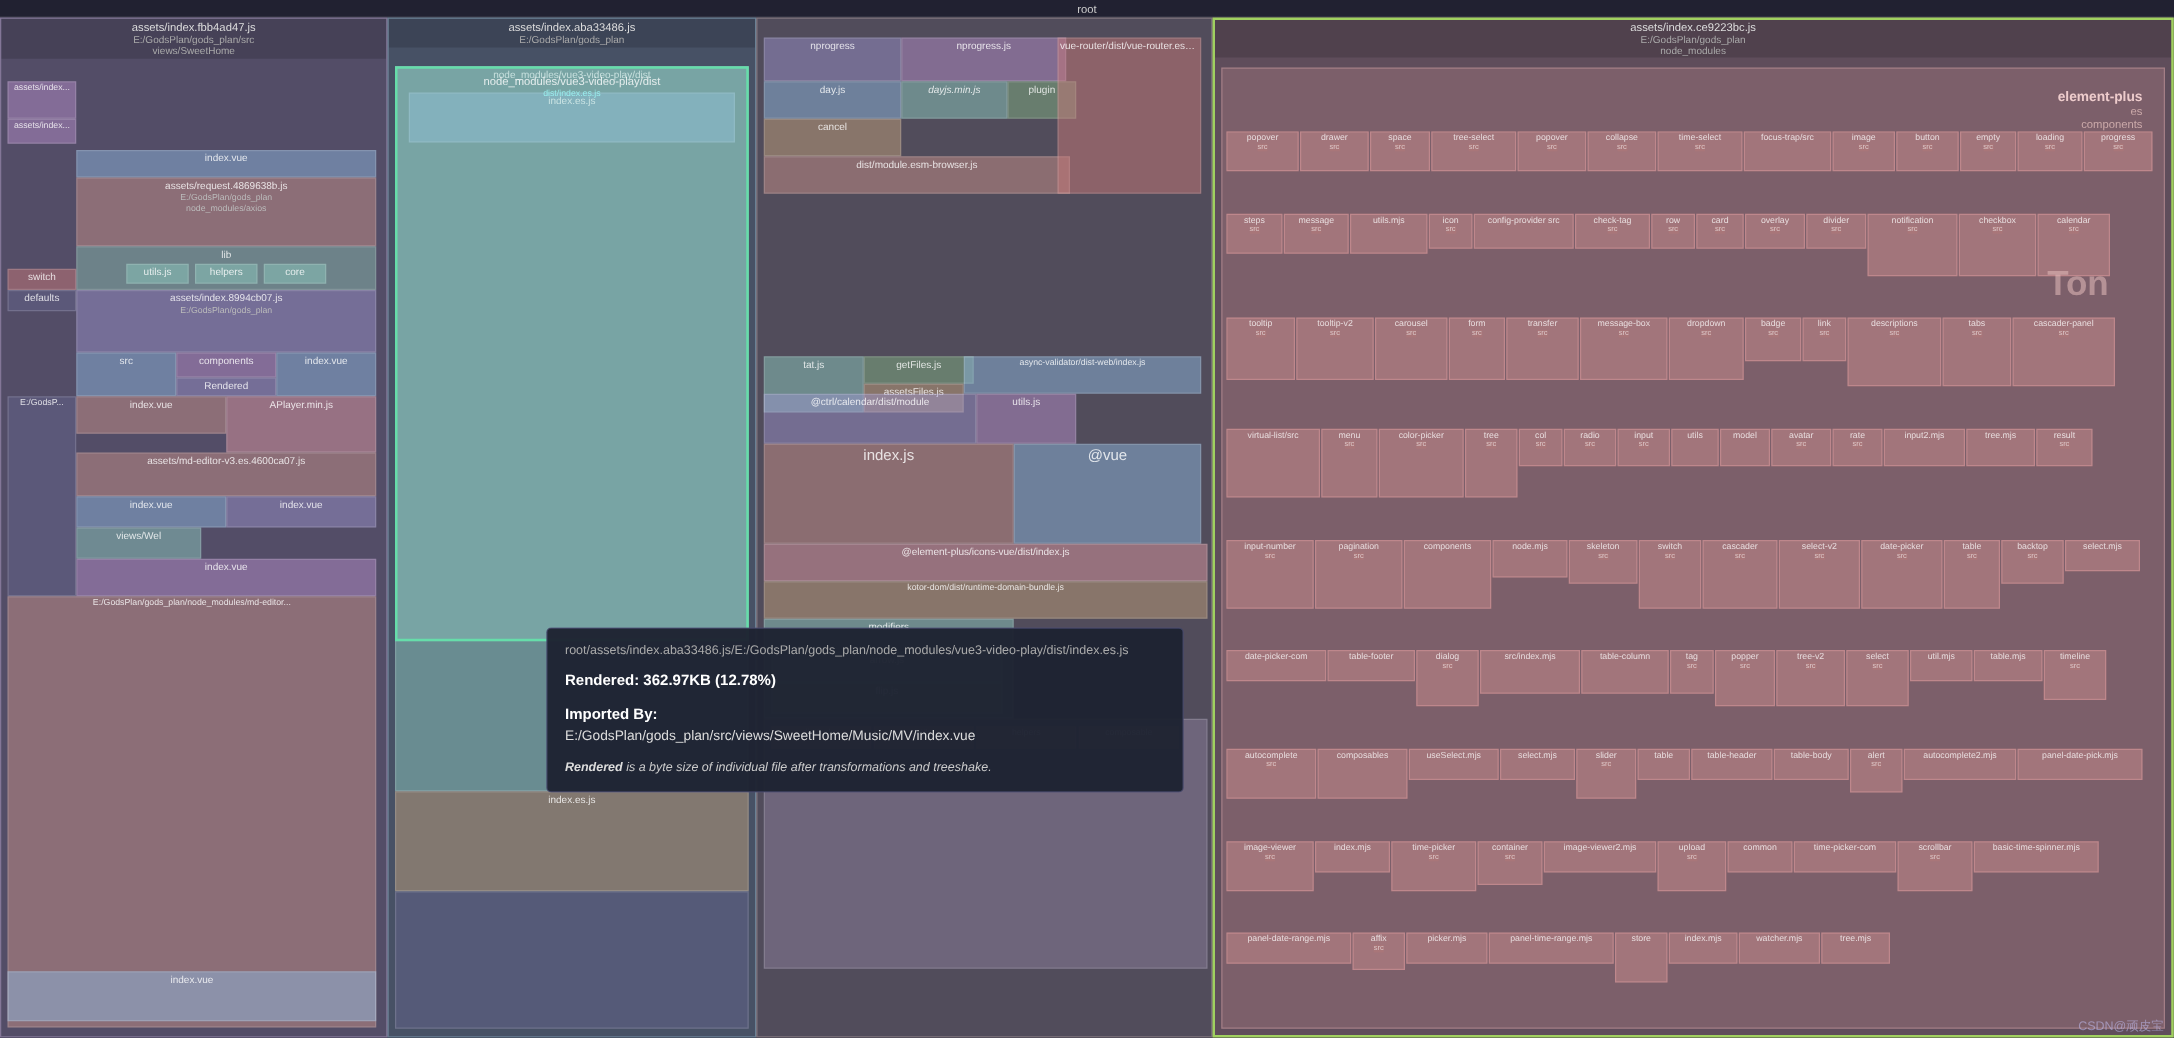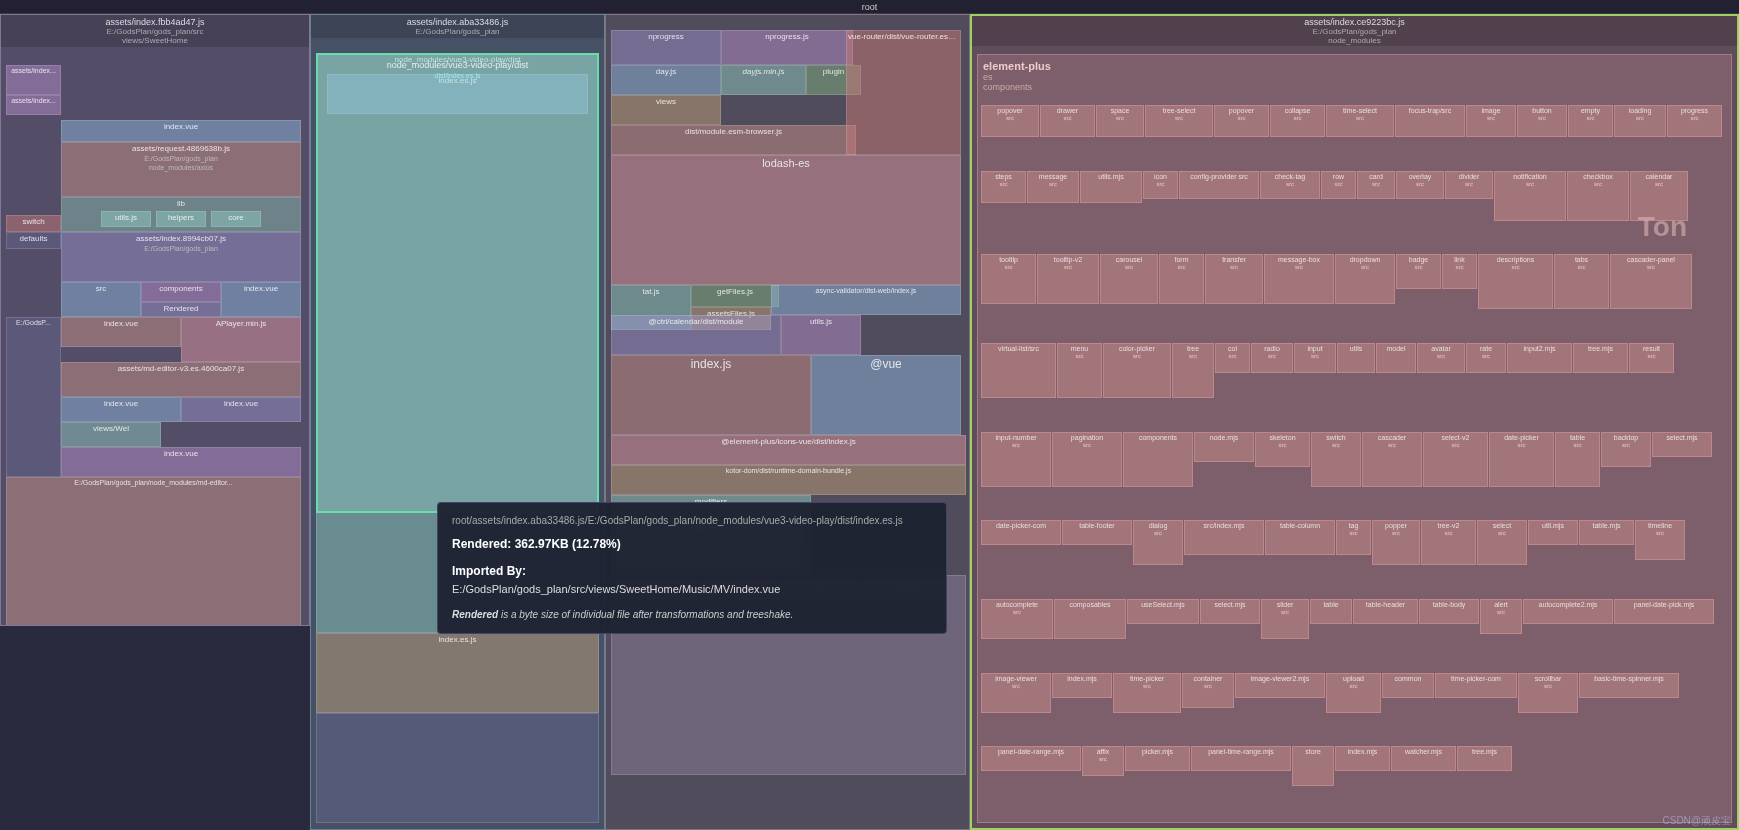--- a/index.html
+++ b/index.html
@@ -24,21 +24,21 @@
       position: absolute;
       border: 1px solid rgba(255,255,255,0.2);
       overflow: hidden;
     }
     
     
     .panel-left {
       left: 0;
       top: 14px;
       width: 310px;
-      height: 612px;
+      height: 816px;
       background: rgba(180, 160, 200, 0.3);
       border: 1px solid rgba(180,160,200,0.5);
     }
     
     
     .panel-center-left {
       left: 310px;
       top: 14px;
       width: 295px;
       height: 816px;
@@ -343,33 +343,30 @@
       <div class="block-label">day.js</div>
     </div>
     <div class="block bg-teal" style="top:50px;left:115px;width:85px;height:30px;font-style:italic;">
       <div class="block-label">dayjs.min.js</div>
     </div>
     <div class="block bg-green" style="top:50px;left:200px;width:55px;height:30px;">
       <div class="block-label">plugin</div>
     </div>
 
     <div class="block bg-orange" style="top:80px;left:5px;width:110px;height:30px;">
-      <div class="block-label">views</div>
+      <div class="block-label">cancel</div>
     </div>
     <div class="block bg-salmon" style="top:110px;left:5px;width:245px;height:30px;">
       <div class="block-label">dist/module.esm-browser.js</div>
     </div>
 
     <div class="block bg-red" style="top:15px;left:240px;width:115px;height:125px;">
       <div class="block-label" style="font-size:8px;">vue-router/dist/vue-router.esm-bundler.js</div>
     </div>
 
-    <div class="block bg-pink" style="top:140px;left:5px;width:350px;height:130px;">
-      <div class="block-label" style="font-size:11px;">lodash-es</div>
-    </div>
 
     <div class="block bg-teal" style="top:270px;left:5px;width:80px;height:45px;">
       <div class="block-label">tat.js</div>
     </div>
     <div class="block bg-green" style="top:270px;left:85px;width:88px;height:22px;">
       <div class="block-label">getFiles.js</div>
     </div>
     <div class="block bg-orange" style="top:292px;left:85px;width:80px;height:23px;">
       <div class="block-label">assetsFiles.js</div>
     </div>
@@ -425,21 +422,21 @@
 
   <div class="section panel-right">
 
     <div style="position:absolute;top:0;left:0;right:0;text-align:center;padding:1px;background:rgba(0,0,0,0.15);">
       <div style="font-size:9px;color:#ddd;">assets/index.ce9223bc.js</div>
       <div style="font-size:8px;color:#aaa;">E:/GodsPlan/gods_plan</div>
       <div style="font-size:8px;color:#aaa;">node_modules</div>
     </div>
 
     <div style="position:absolute;top:38px;left:5px;right:5px;bottom:5px;background:rgba(210,150,150,0.25);border:1px solid rgba(255,200,200,0.3);">
-      <div style="text-align:left;padding:5px;">
+      <div style="text-align:right;padding:17px;">
         <div style="font-size:11px;color:#ecc;font-weight:bold;">element-plus</div>
         <div style="font-size:9px;color:#caa;">es</div>
         <div style="font-size:9px;color:#caa;">components</div>
       </div>
 
       <div style="position:absolute;top:50px;left:3px;right:3px;bottom:3px;display:flex;flex-wrap:wrap;gap:1px;overflow:hidden;">
 
         <div class="ep-block" style="width:58px;height:32px;">popover<br><span class="ep-block-src">src</span></div>
         <div class="ep-block" style="width:55px;height:32px;">drawer<br><span class="ep-block-src">src</span></div>
         <div class="ep-block" style="width:48px;height:32px;">space<br><span class="ep-block-src">src</span></div>

